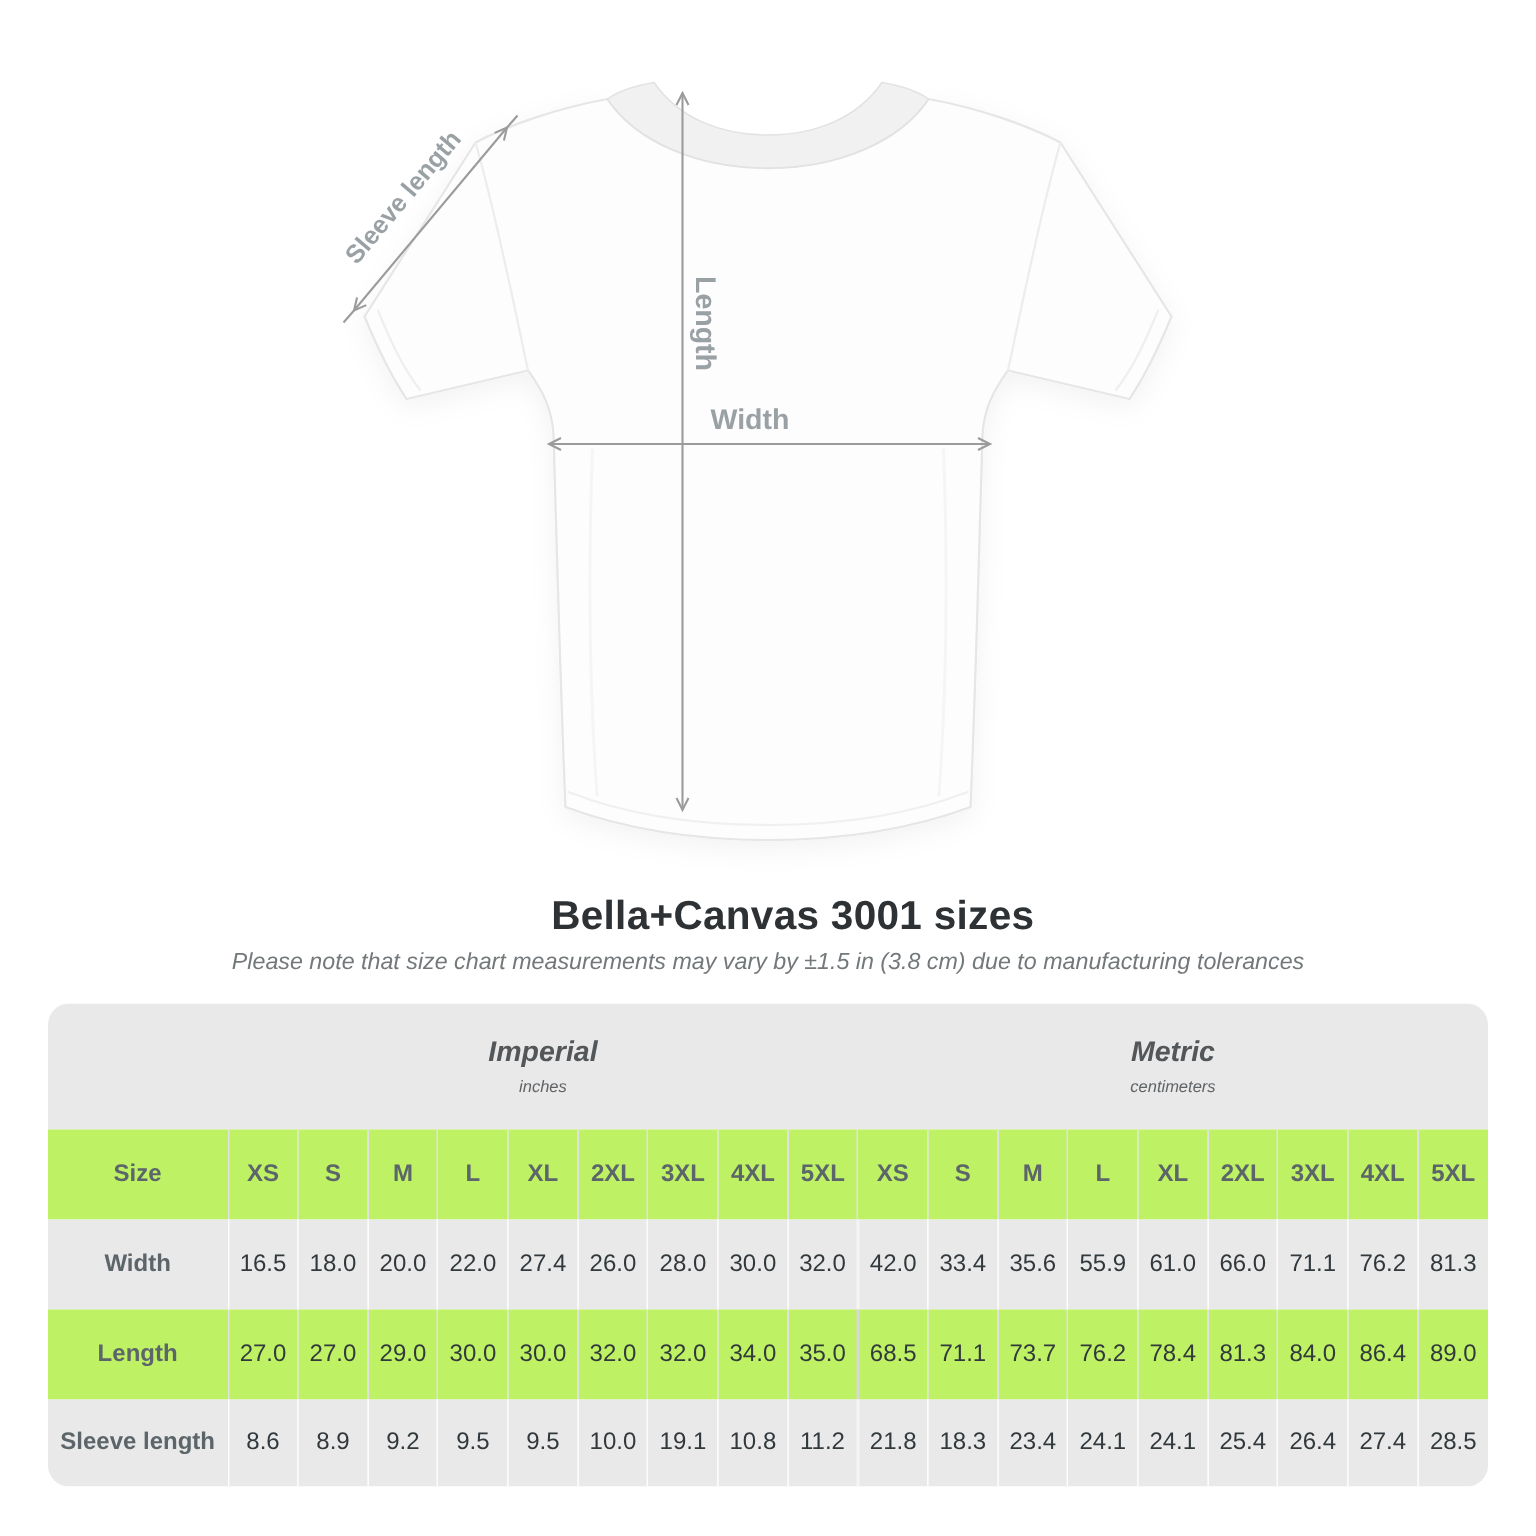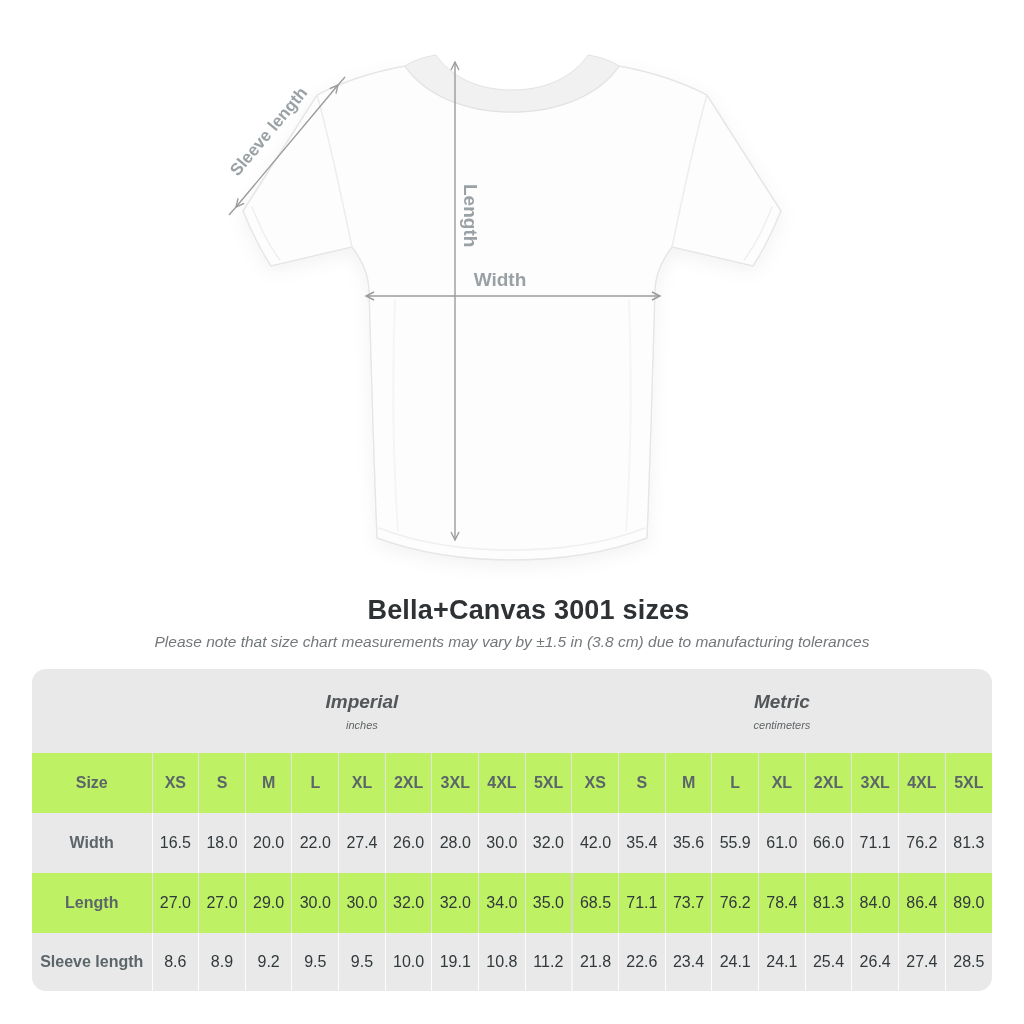--- a/index.html
+++ b/index.html
@@ -149,21 +149,21 @@
         <td>16.5</td>
         <td>18.0</td>
         <td>20.0</td>
         <td>22.0</td>
         <td>27.4</td>
         <td>26.0</td>
         <td>28.0</td>
         <td>30.0</td>
         <td>32.0</td>
         <td class="ms">42.0</td>
-        <td>35.4</td>
+        <td>33.4</td>
         <td>35.6</td>
         <td>55.9</td>
         <td>61.0</td>
         <td>66.0</td>
         <td>71.1</td>
         <td>76.2</td>
         <td>81.3</td>
       </tr>
 
       <tr class="r">
@@ -193,21 +193,21 @@
         <td>8.6</td>
         <td>8.9</td>
         <td>9.2</td>
         <td>9.5</td>
         <td>9.5</td>
         <td>10.0</td>
         <td>19.1</td>
         <td>10.8</td>
         <td>11.2</td>
         <td class="ms">21.8</td>
-        <td>22.6</td>
+        <td>18.3</td>
         <td>23.4</td>
         <td>24.1</td>
         <td>24.1</td>
         <td>25.4</td>
         <td>26.4</td>
         <td>27.4</td>
         <td>28.5</td>
       </tr>
     </tbody>
       </table>

